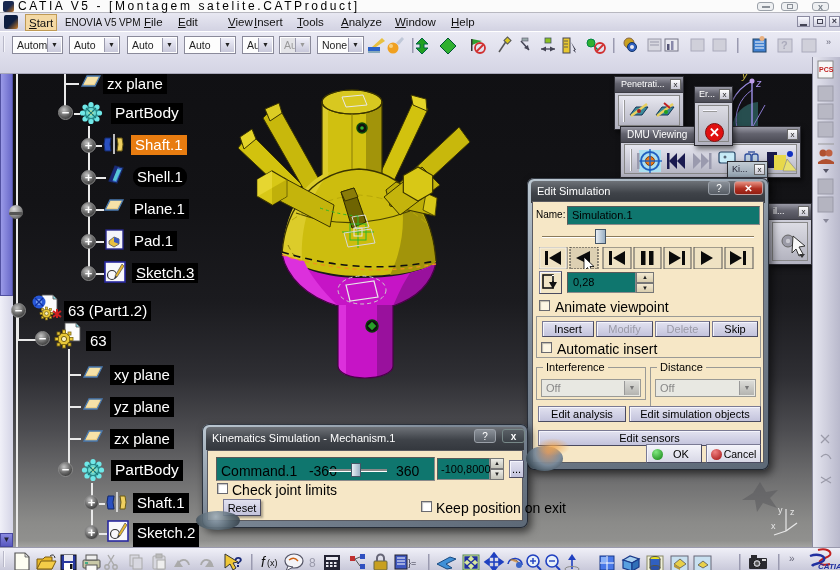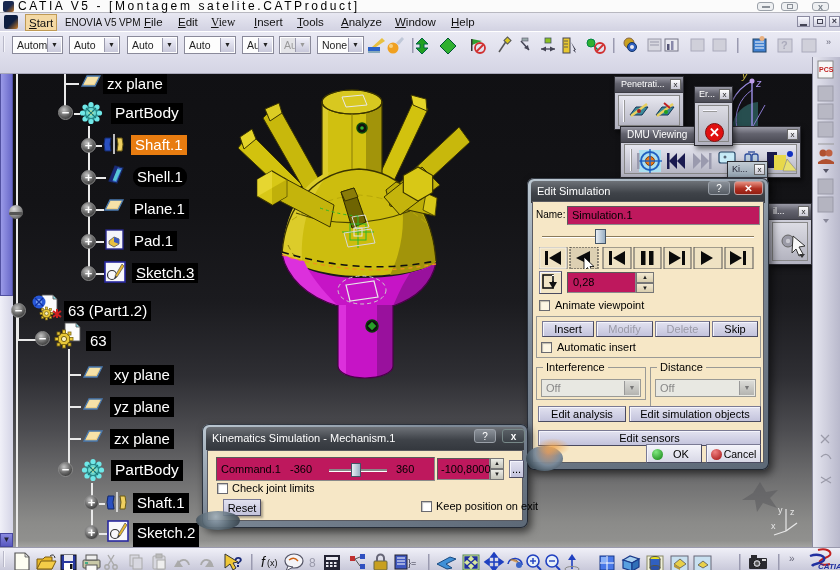--- a/index.html
+++ b/index.html
@@ -31,23 +31,23 @@
   .ftitle { position:relative; height:16px; background:linear-gradient(#9a9aa6,#63636e 45%,#4b4b55); color:#fff; font-size:9.5px; line-height:15px; padding-left:6px; border-bottom:1px solid #3c3c44; }
   .fx { position:absolute; top:2px; right:2px; width:11px; height:11px; background:linear-gradient(#fdfdfd,#c9c9d4); border:1px solid #666; color:#222; font-size:8px; line-height:9px; text-align:center; }
   
   .dlg { position:absolute; border-radius:7px; background:linear-gradient(160deg,#bcc8d2,#7e8a98 40%,#5c6876); box-shadow:3px 4px 8px rgba(0,0,0,.6), inset 0 0 0 1px rgba(20,25,35,.8); }
   .dtitle { position:absolute; left:4px; right:4px; top:3px; height:22px; border-radius:4px 4px 0 0; background:linear-gradient(#6e7278,#3f4349 55%,#34383e); color:#fff; font-size:11px; line-height:21px; padding-left:6px; }
   .dbody { position:absolute; background:#f6e7c6; border:1px solid #5a5a60; }
   .dbtnq { position:absolute; width:22px; height:14px; border-radius:3px; background:linear-gradient(#8a9098,#565c64); border:1px solid #784; border-color:#9aa0a8; color:#fff; font-size:10px; text-align:center; line-height:13px; }
   .dbtnx { position:absolute; width:29px; height:14px; border-radius:3px; background:linear-gradient(#e89080,#b03022 55%,#921e12); border:1px solid #c0a0a0; color:#fff; font-size:10px; text-align:center; line-height:13px; font-weight:bold; }
   .lavbtn { position:absolute; background:linear-gradient(#e2e2f0,#c3c3dc); border:1px solid #7a7a94; border-right-color:#4a4a60; border-bottom-color:#4a4a60; box-shadow:inset 1px 1px 0 #f4f4fc; color:#000; font-size:11px; text-align:center; }
   .lavbtn.dis { color:#9a9aa8; }
-  .wfield { position:absolute; background:#be185d; border:1px solid #8a8a8a; border-top-color:#5a5a5a; border-left-color:#5a5a5a; font-size:11px; color:#000; }
+  .wfield { position:absolute; background:#0f766e; border:1px solid #8a8a8a; border-top-color:#5a5a5a; border-left-color:#5a5a5a; font-size:11px; color:#000; }
   .cbx { position:absolute; width:11px; height:11px; background:#fdf6e4; border:1px solid #6a6a70; box-shadow:inset 1px 1px 1px rgba(0,0,0,.25); }
-  .ctext { position:absolute; font-size:11px; color:#000; white-space:nowrap; }
+  .ctext { position:absolute; font-size:14px; color:#000; white-space:nowrap; }
   .grp { position:absolute; border:1px solid #9a9a96; }
   .grplbl { position:absolute; top:-7px; left:6px; background:#f6e7c6; font-size:11px; color:#000; padding:0 3px; }
   .off { position:absolute; background:#e8e8e2; border:1px solid #9a9a96; color:#888; font-size:11px; line-height:16px; padding-left:4px; }
   .off .ob { position:absolute; right:1px; top:1px; bottom:1px; width:15px; background:linear-gradient(#dcdcd8,#b4b4b0); border-left:1px solid #999; font-size:7px; color:#777; text-align:center; line-height:14px; }
 </style>
 </head>
 <body>
 
 <div id="viewport" class="abs">
   <div class="abs" style="left:0;top:483px;width:812px;height:7px;background:linear-gradient(#8e8e8c,#a2a2a0);"></div>
@@ -502,21 +502,21 @@
       <div class="abs" style="left:5px;top:1px;width:6px;height:5px;border:1.5px solid #8a9098;"></div>
     </div>
   <div class="abs" style="left:812px;top:2px;width:17px;height:9px;border:1px solid #9aa0a8;border-radius:3px;background:#eef0f2;color:#78808a;font-size:9px;line-height:8px;text-align:center;font-weight:bold;">x</div>
 </div>
 <div id="menubar" class="abs">
   <div class="abs" style="left:4px;top:2px;width:14px;height:14px;background:linear-gradient(135deg,#0e1e40 55%,#d08028);border-radius:2px;"></div>
   <div class="mi" style="left:25px;background:#f4d9a4;border:1px solid #bf9a55;padding:0 3px;margin-top:-1px;height:17px;line-height:16px;"><u>S</u>tart</div>
   <div class="mi" style="left:65px;font-size:10px;letter-spacing:-0.1px;">ENOVIA V5 VPM</div>
   <div class="mi" style="left:144px;"><u>F</u>ile</div>
   <div class="mi" style="left:178px;"><u>E</u>dit</div>
-  <div class="mi" style="left:211px;font-family:Liberation Serif, serif;"><u>V</u>iew</div>
+  <div class="mi" style="left:228px;"><u>V</u>iew</div>
   <div class="mi" style="left:254px;"><u>I</u>nsert</div>
   <div class="mi" style="left:297px;"><u>T</u>ools</div>
   <div class="mi" style="left:341px;"><u>A</u>nalyze</div>
   <div class="mi" style="left:395px;"><u>W</u>indow</div>
   <div class="mi" style="left:451px;"><u>H</u>elp</div>
   <div class="abs" style="left:797px;top:3px;width:13px;height:11px;background:linear-gradient(#fafaff,#d0d0e0);border:1px solid #8a8aa0;">
       <div class="abs" style="left:2px;top:7px;width:7px;height:2px;background:#445;"></div>
     </div>
   <div class="abs" style="left:813px;top:3px;width:13px;height:11px;background:linear-gradient(#fafaff,#d0d0e0);border:1px solid #8a8aa0;">
       <div class="abs" style="left:3px;top:2px;width:6px;height:5px;border:1px solid #445;"></div>

